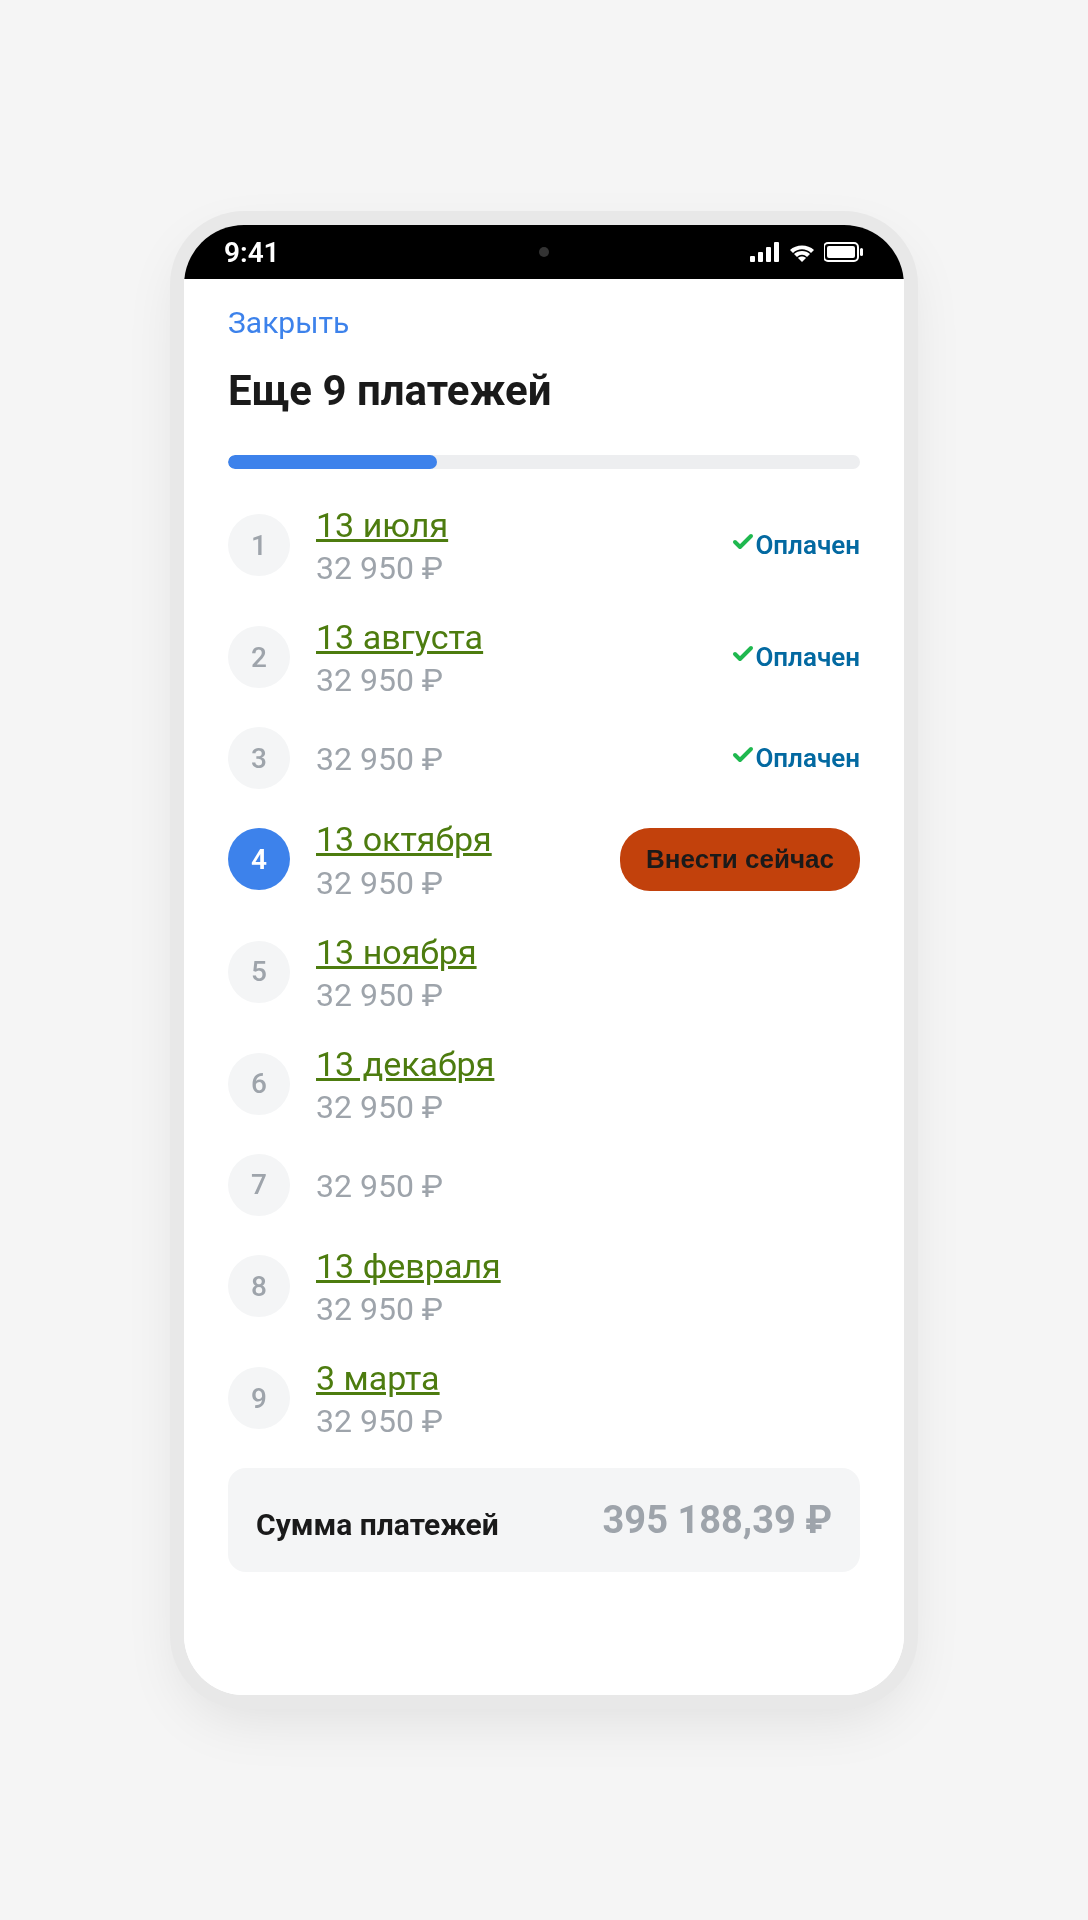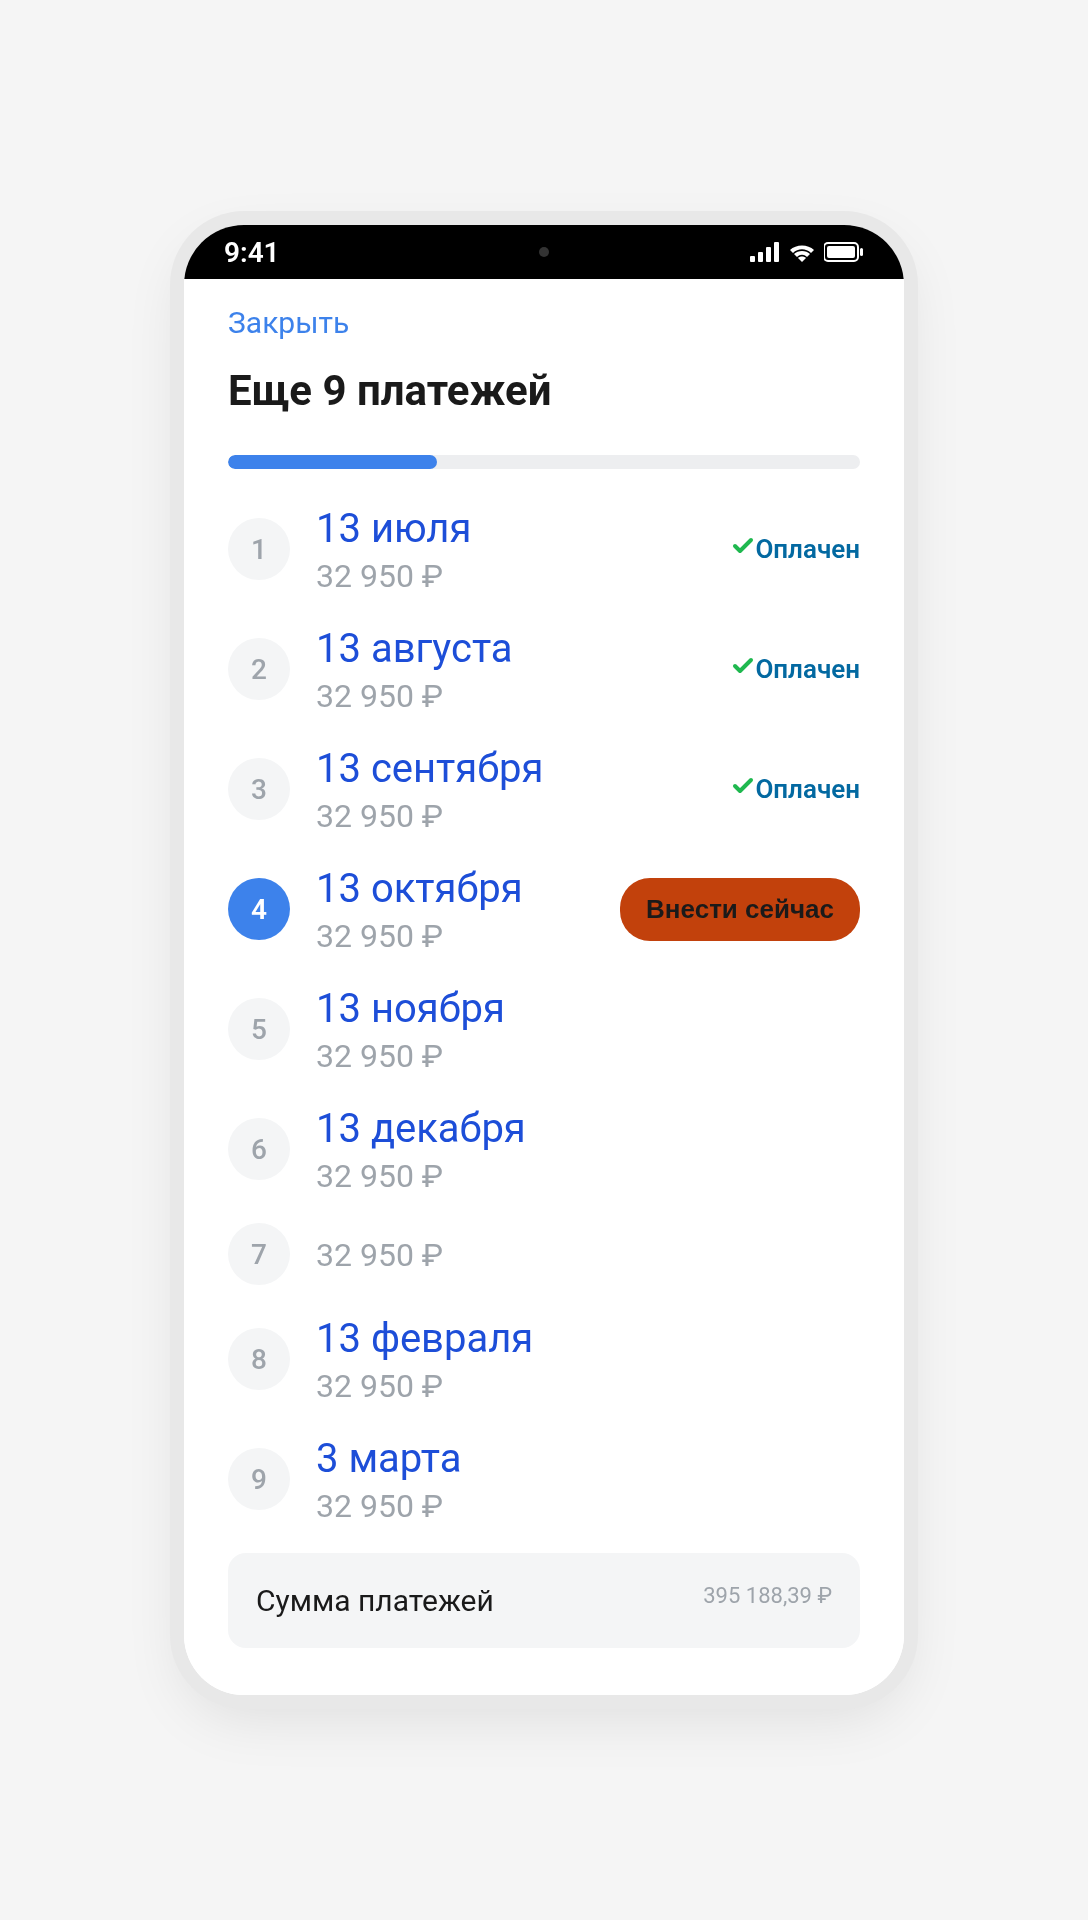--- a/index.html
+++ b/index.html
@@ -114,23 +114,24 @@
     .index-circle.active {
       background: #3d82eb;
       color: #fff;
       font-weight: 600;
     }
     .payment-text {
       margin-left: 26px;
       flex: 1;
     }
     .payment-date {
-      font-size: 40px;
-      color: #1d4ed8;
+      font-size: 34px;
+      color: #4d7c0f;
       line-height: 1.3;
+      text-decoration: underline;
     }
     .payment-amount {
       font-size: 32px;
       color: #9ea4ab;
       margin-top: 2px;
     }
     .status-paid {
       display: flex;
       align-items: center;
       color: #0369a1;
@@ -147,28 +148,29 @@
       border: none;
       cursor: pointer;
     }
     .summary-box {
       margin-top: 14px;
       background: #f4f5f6;
       border-radius: 18px;
       padding: 30px 28px;
       display: flex;
       justify-content: space-between;
-      align-items: flex-start;
+      align-items: flex-end;
+      font-weight: bold;
     }
     .summary-label {
       font-size: 30px;
       color: #1a1a1a;
     }
     .summary-value {
-      font-size: 22px;
+      font-size: 38px;
       color: #9ea4ab;
       margin-left: 22px;
     }
   </style>
 </head>
 <body>
 
 <div class="device-frame">
   <div class="notch">
       <div class="notch-dot"></div>
@@ -231,21 +233,20 @@
           <div class="status-paid">
             <span><svg width="24" height="24" viewBox="0 0 24 24">
                 <path d="M4 12 L9 17 L20 6" stroke="#1fb84f" stroke-width="4" fill="none" stroke-linecap="round" stroke-linejoin="round"></path>
               </svg></span>
             <span>Оплачен</span>
           </div>
         </div>
         <div class="payment-row">
           <div class="index-circle">3</div>
           <div class="payment-text">
-            <div class="payment-date">13 сентября</div>
             <div class="payment-amount">32 950 ₽</div>
           </div>
           <div class="status-paid">
             <span><svg width="24" height="24" viewBox="0 0 24 24">
                 <path d="M4 12 L9 17 L20 6" stroke="#1fb84f" stroke-width="4" fill="none" stroke-linecap="round" stroke-linejoin="round"></path>
               </svg></span>
             <span>Оплачен</span>
           </div>
         </div>
         <div class="payment-row">

